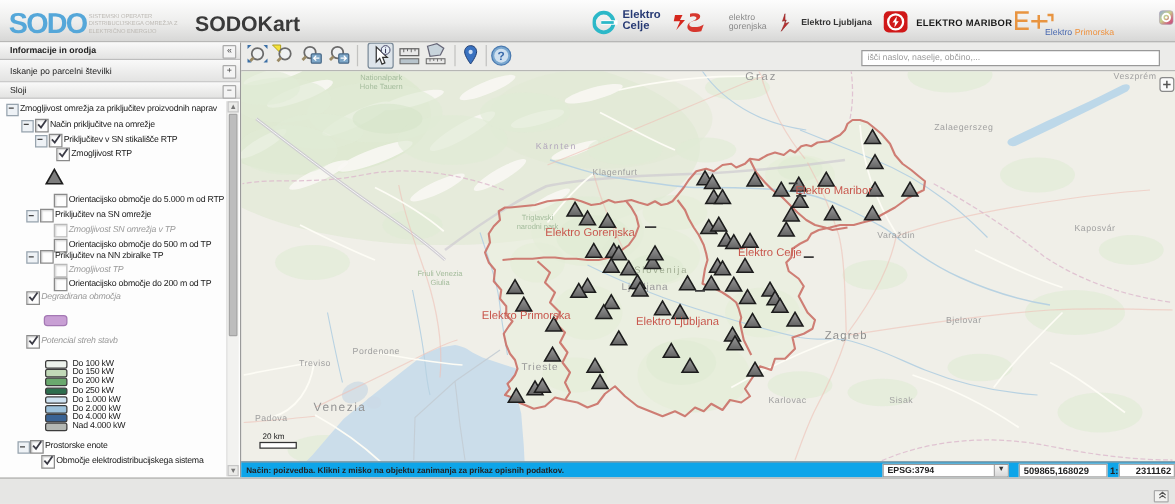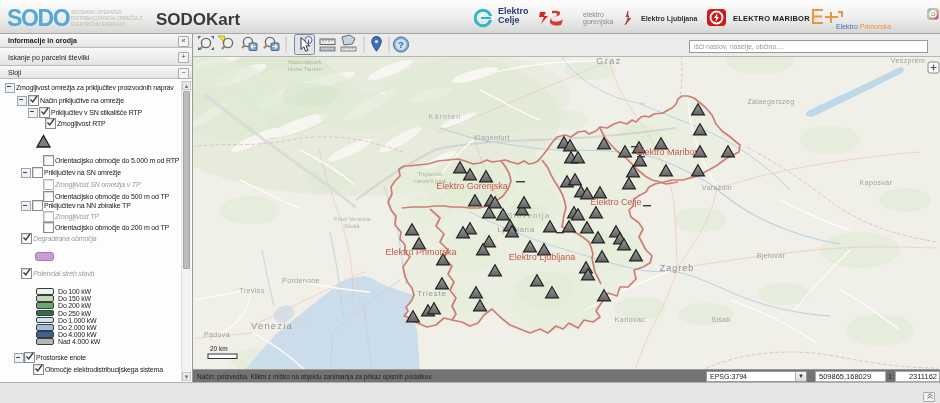--- a/index.html
+++ b/index.html
@@ -10,22 +10,22 @@
   border-right:1px solid #9a9a9a; }
 .bar { position:absolute; left:0; width:192px; background:linear-gradient(#f9f9f9,#e3e3e2);
   border-bottom:1px solid #bdbdbd; }
 .barbtn { position:absolute; right:3px; width:9px; height:9px; border:1px solid #aaa; background:#f4f4f4;
   font-size:7px; color:#444; text-align:center; line-height:8px; border-radius:1px; }
 #toolbar { position:absolute; left:193px; top:34px; width:747px; height:22px;
   background:#ececea; border-bottom:1px solid #b6b6b4; }
 #search { position:absolute; left:689px; top:40px; width:233px; height:11px; background:#fff;
   border:1px solid #999; font-size:7px; color:#9a9a9a; padding-left:4px; line-height:11px; }
 #mapwrap { position:absolute; left:193px; top:57px; width:747px; height:312px; overflow:hidden; }
-#status { position:absolute; left:193px; top:369px; width:747px; height:12px; background:#737373;
-  border-top:1px solid #9a9a9a; font-size:6.5px; color:#222; }
+#status { position:absolute; left:193px; top:369px; width:747px; height:12px; background:#0ea5e9;
+  border-top:1px solid #9a9a9a; font-size:6.5px; color:#222;font-weight:bold; }
 #strip { position:absolute; left:0; top:382px; width:940px; height:21px; background:#e6e6e4;
   border-top:1px solid #b2b2b0; }
 </style></head>
 <body>
 <div id="header">
   <div style="position:absolute;left:7px;top:5px;font-size:23px;font-weight:bold;color:#55a7d9;letter-spacing:-1.4px;">SODO</div>
   <div style="position:absolute;left:71px;top:10px;font-size:4.6px;color:#bdbab5;line-height:6.2px;">SISTEMSKI OPERATER<br>DISTRIBUCIJSKEGA OMREŽJA Z<br>ELEKTRIČNO ENERGIJO</div>
   <div style="position:absolute;left:156px;top:9.5px;font-size:17px;font-weight:bold;color:#3a3a3a;">SODOKart</div>
 
   <svg style="position:absolute;left:474px;top:8px" width="22" height="20" viewBox="0 0 22 20">

